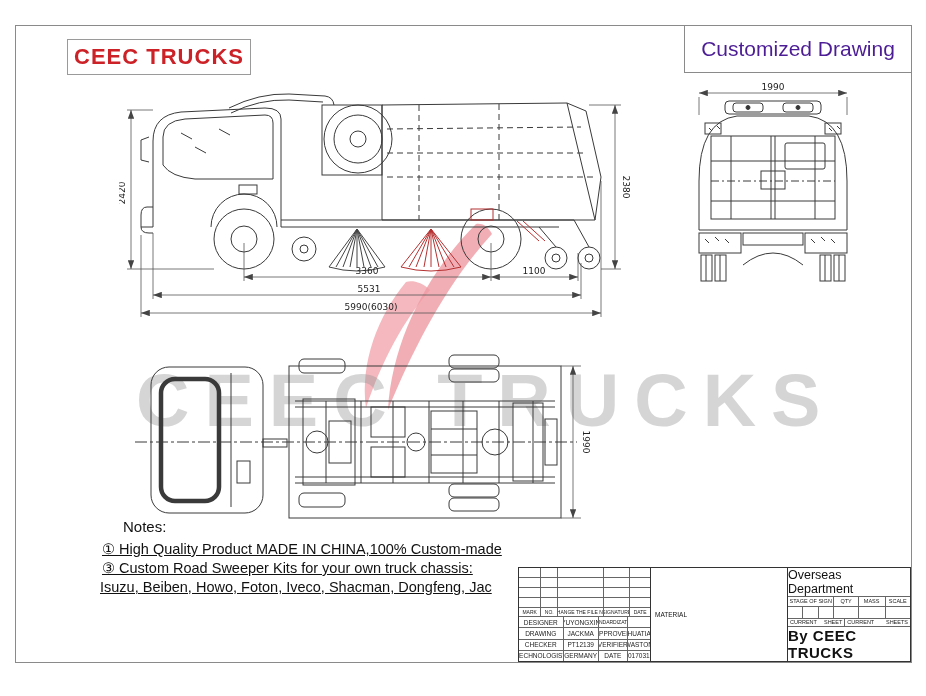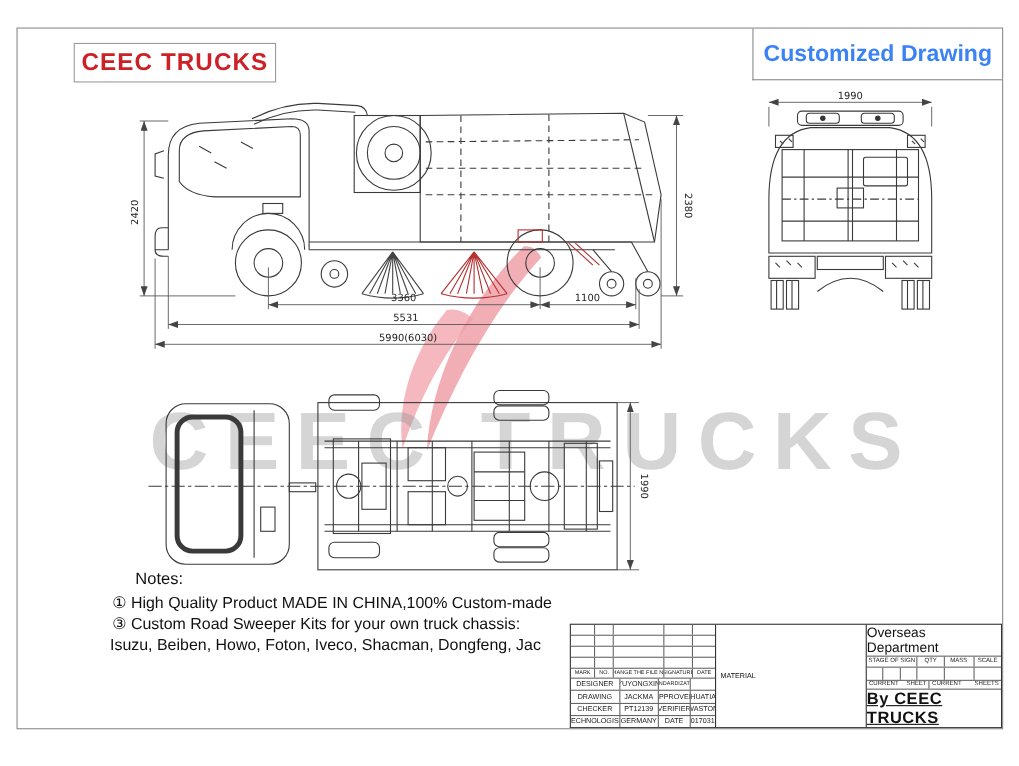--- a/index.html
+++ b/index.html
@@ -7,35 +7,35 @@
         font-family:"Liberation Sans",sans-serif;color:#111;}
   .frame{position:absolute;left:15px;top:25px;width:895px;height:636px;border:1px solid #8a8a8a;}
 
   .logo-box{position:absolute;left:51px;top:13px;width:182px;height:34px;border:1px solid #9a9a9a;
             display:flex;align-items:center;justify-content:center;background:#fff;z-index:3;}
   .logo-text{color:#cc2127;font-weight:bold;font-size:22px;letter-spacing:1px;}
 
   .custom-box{position:absolute;left:668px;top:0;width:226px;height:46px;
               border-left:1px solid #8a8a8a;border-bottom:1px solid #8a8a8a;
               display:flex;align-items:center;justify-content:center;z-index:3;}
-  .custom-title{font-weight:bold;font-size:21px;color:#3b82f6;}
+  .custom-title{font-weight:normal;font-size:21px;color:#4c1d95;}
 
   .wm-swoosh{position:absolute;left:332px;top:192px;z-index:0;}
   .wm-text{position:absolute;left:120px;top:332px;z-index:0;font-size:74px;font-weight:bold;
            letter-spacing:15px;color:rgba(150,150,150,0.40);white-space:nowrap;}
 
   svg.drawing{position:absolute;z-index:1;}
   #side-svg{left:103px;top:55px;}
   #rear-svg{left:657px;top:55px;}
   #top-svg{left:115px;top:317px;}
   svg text{font-family:"DejaVu Sans",sans-serif;font-size:9px;fill:#222;}
 
   .notes{position:absolute;left:68px;top:492px;z-index:2;}
   .notes-heading{font-size:15px;margin-bottom:5px;margin-left:39px;}
-  .note-line{margin-left:18px;font-size:14.5px;line-height:19px;}
+  .note-line{margin-left:18px;font-size:14.5px;line-height:19px;text-decoration:underline;}
   .note-line.brands{margin-left:16px;}
 
   .tb{position:absolute;left:502px;top:541px;width:393px;height:95px;border:1px solid #333;
       box-sizing:border-box;display:flex;z-index:2;background:#fff;}
   .tb *{box-sizing:border-box;}
   .tb-left{width:132px;border-right:1px solid #333;display:flex;flex-direction:column;}
   .tb-mid{width:137px;border-right:1px solid #333;display:flex;flex-direction:column;}
   .tb-right{flex:1;display:flex;flex-direction:column;}
   .tb-row{display:flex;border-bottom:1px solid #666;}
   .tb-row:last-child{border-bottom:none;}
@@ -57,21 +57,21 @@
             border-bottom:1px solid #666;font-size:12.5px;}
   .sign-row{height:15px;}
   .sign-row .tb-cell{font-size:5.5px;}
   .s1{width:38%;} .s2{width:20%;} .s3{width:22%;} .s4{width:20%;}
   .empty-row{height:19px;}
   .e1{width:12.7%;} .e2{width:12.7%;} .e3{width:12.6%;}
   .sheet-row{height:13px;}
   .sheet-row .tb-cell{font-size:5.5px;justify-content:space-between;padding:0 2px;}
   .sh1{width:47%;} .sh2{width:53%;}
   .by-row{flex:1;display:flex;align-items:center;justify-content:center;
-          font-size:15px;font-weight:bold;letter-spacing:0.5px;text-decoration:underline;}
+          font-size:15px;font-weight:bold;letter-spacing:0.5px;}
 </style>
 </head>
 <body>
 
 <div class="page">
   <div class="frame">
 
     <div class="wm-swoosh">
       <svg width="170" height="205" viewBox="0 0 170 205">
         <path d="M128,6 C82,52 44,120 40,192 C66,128 100,64 144,16 C140,8 134,5 128,6 Z" fill="#ef9aa2" opacity="0.8"></path>

